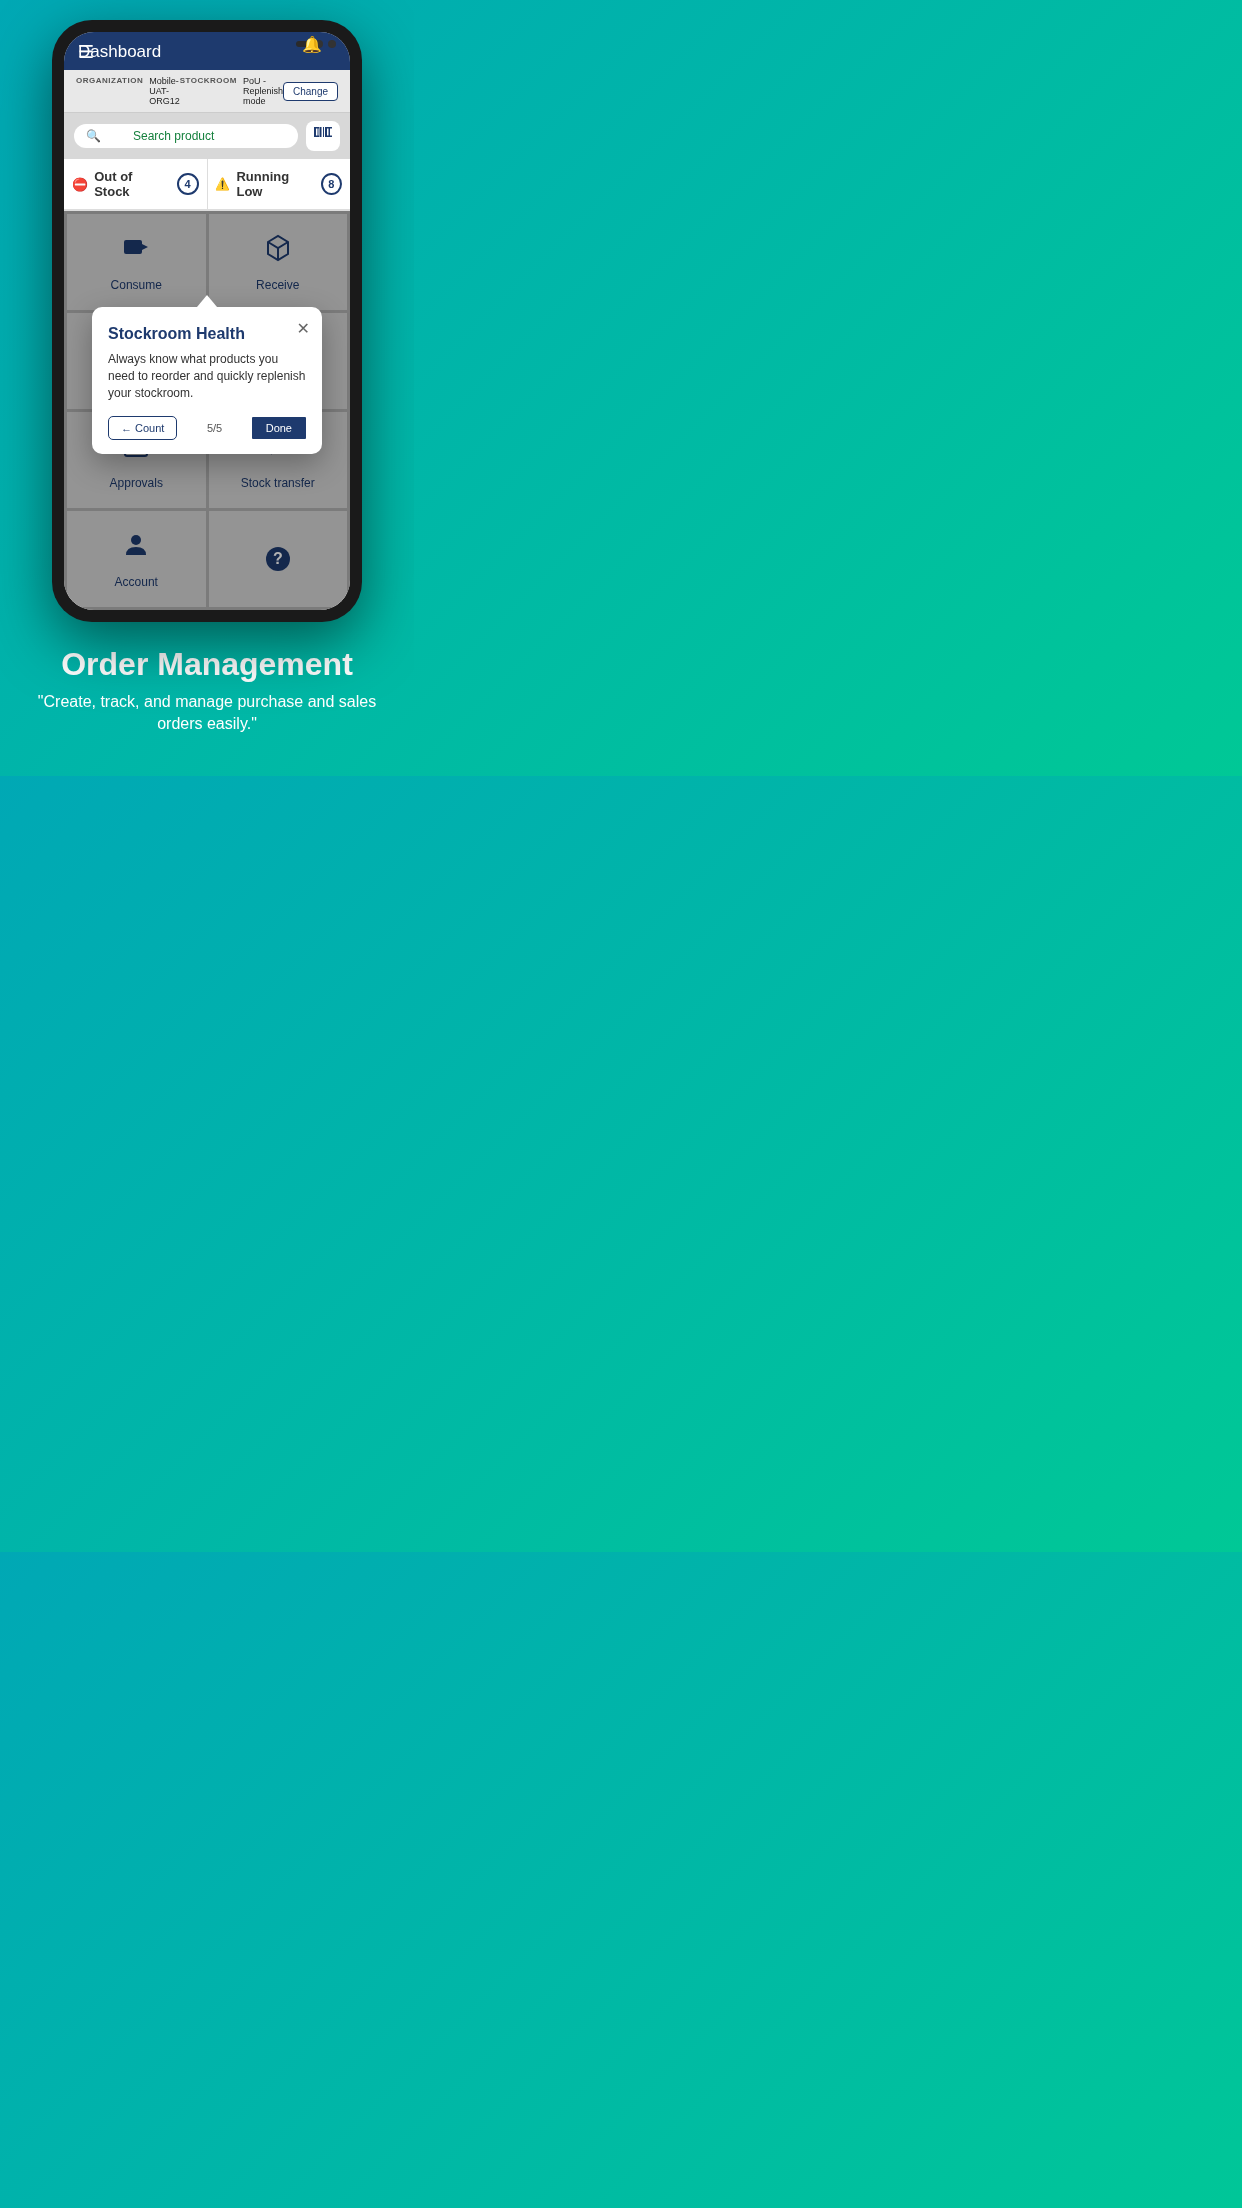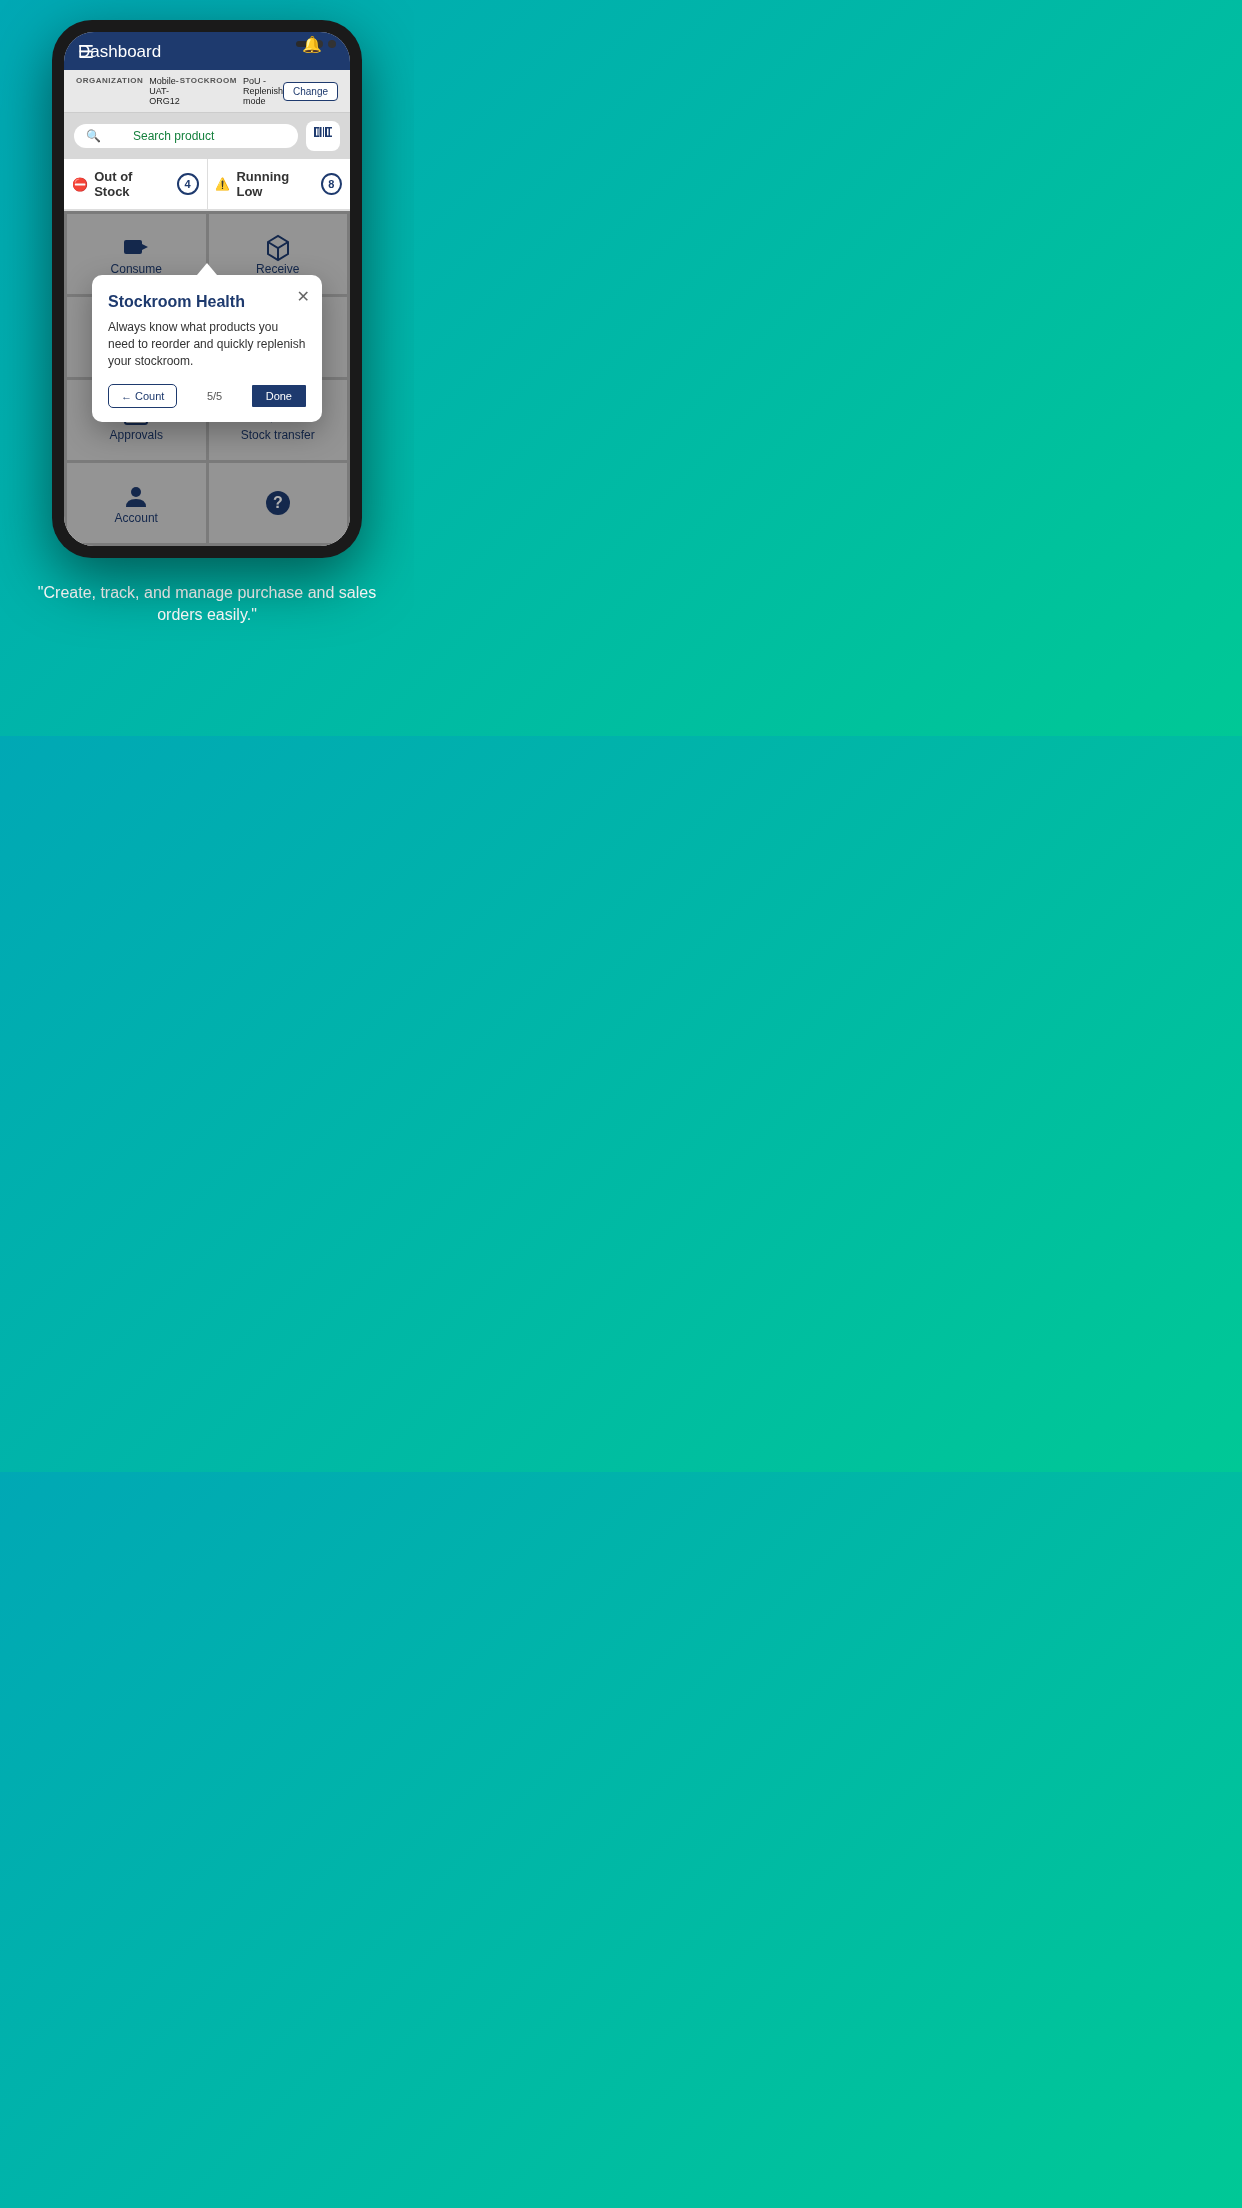--- a/index.html
+++ b/index.html
@@ -221,21 +221,21 @@
       padding: 3px;
     }
 
     .grid-item {
       background: #d5d5d5;
       display: flex;
       flex-direction: column;
       align-items: center;
       justify-content: center;
       padding: 18px 10px;
-      gap: 0;
+      gap: 16px;
       cursor: pointer;
       min-height: 80px;
     }
 
     .grid-item-label {
       color: #1e3a6e;
       font-size: 12px;
       font-weight: 500;
       text-align: center;
     }
@@ -517,14 +517,15 @@
           </div>
         </div>
       </div>
 
     </div>
 
   </div>
 </div>
 
 <div class="bottom-text">
+  <div class="bottom-title">Order Management</div>
   <div class="bottom-subtitle">"Create, track, and manage purchase and sales orders easily."</div>
 </div>
 
 </body></html>

